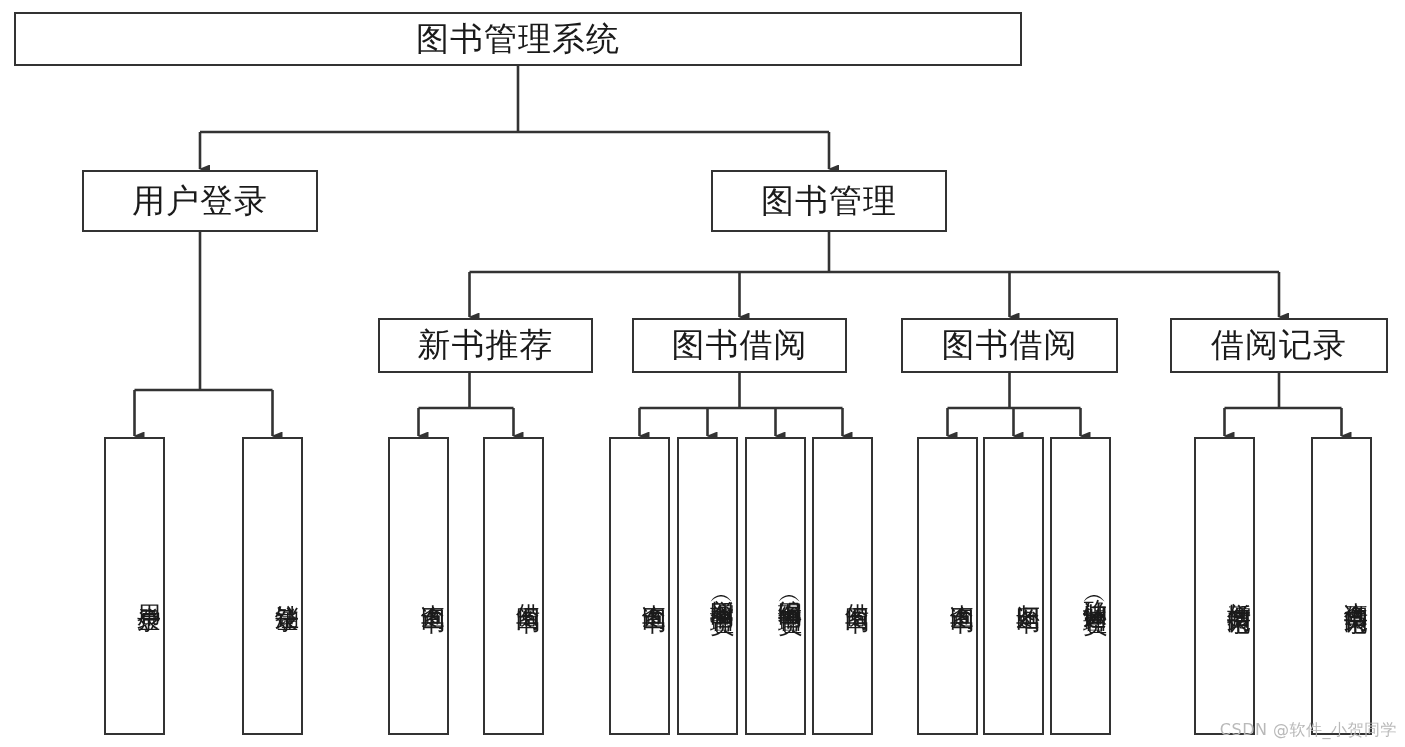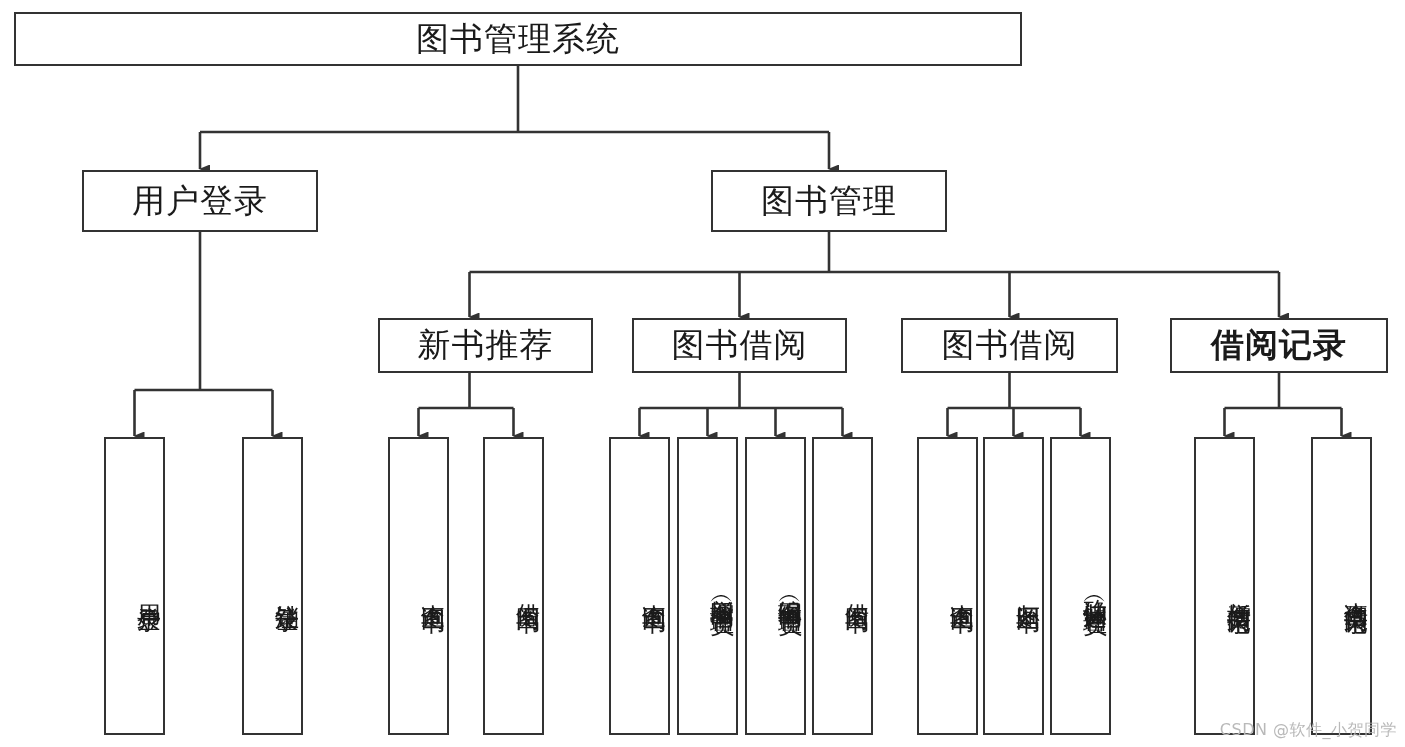--- a/index.html
+++ b/index.html
@@ -110,21 +110,21 @@
   </svg>
 
   <div class="node-box node-horizontal" style="left:14px; top:12px; width:1008px; height:54px;">图书管理系统</div>
 
   <div class="node-box node-horizontal" style="left:82px; top:170px; width:236px; height:62px;">用户登录</div>
   <div class="node-box node-horizontal" style="left:711px; top:170px; width:236px; height:62px;">图书管理</div>
 
   <div class="node-box node-horizontal" style="left:378px; top:318px; width:215px; height:55px;">新书推荐</div>
   <div class="node-box node-horizontal" style="left:632px; top:318px; width:215px; height:55px;text-align:right;">图书借阅</div>
   <div class="node-box node-horizontal" style="left:901px; top:318px; width:217px; height:55px;">图书借阅</div>
-  <div class="node-box node-horizontal" style="left:1170px; top:318px; width:218px; height:55px;font-weight:bold;">借阅记录</div>
+  <div class="node-box node-horizontal" style="left:1170px; top:318px; width:218px; height:55px;">借阅记录</div>
 
   <div class="node-box node-vertical" style="left:104px; top:437px; width:61px; height:298px;">用户登录</div>
   <div class="node-box node-vertical" style="left:242px; top:437px; width:61px; height:298px;">注销登录</div>
   <div class="node-box node-vertical" style="left:388px; top:437px; width:61px; height:298px;">查询图书</div>
   <div class="node-box node-vertical" style="left:483px; top:437px; width:61px; height:298px;">借阅图书</div>
   <div class="node-box node-vertical" style="left:609px; top:437px; width:61px; height:298px;">查询图书</div>
   <div class="node-box node-vertical" style="left:677px; top:437px; width:61px; height:298px;">新增图书（管理员）</div>
   <div class="node-box node-vertical" style="left:745px; top:437px; width:61px; height:298px;">编辑图书（管理员）</div>
   <div class="node-box node-vertical" style="left:812px; top:437px; width:61px; height:298px;">借阅图书</div>
   <div class="node-box node-vertical" style="left:917px; top:437px; width:61px; height:298px;">查询图书</div>

